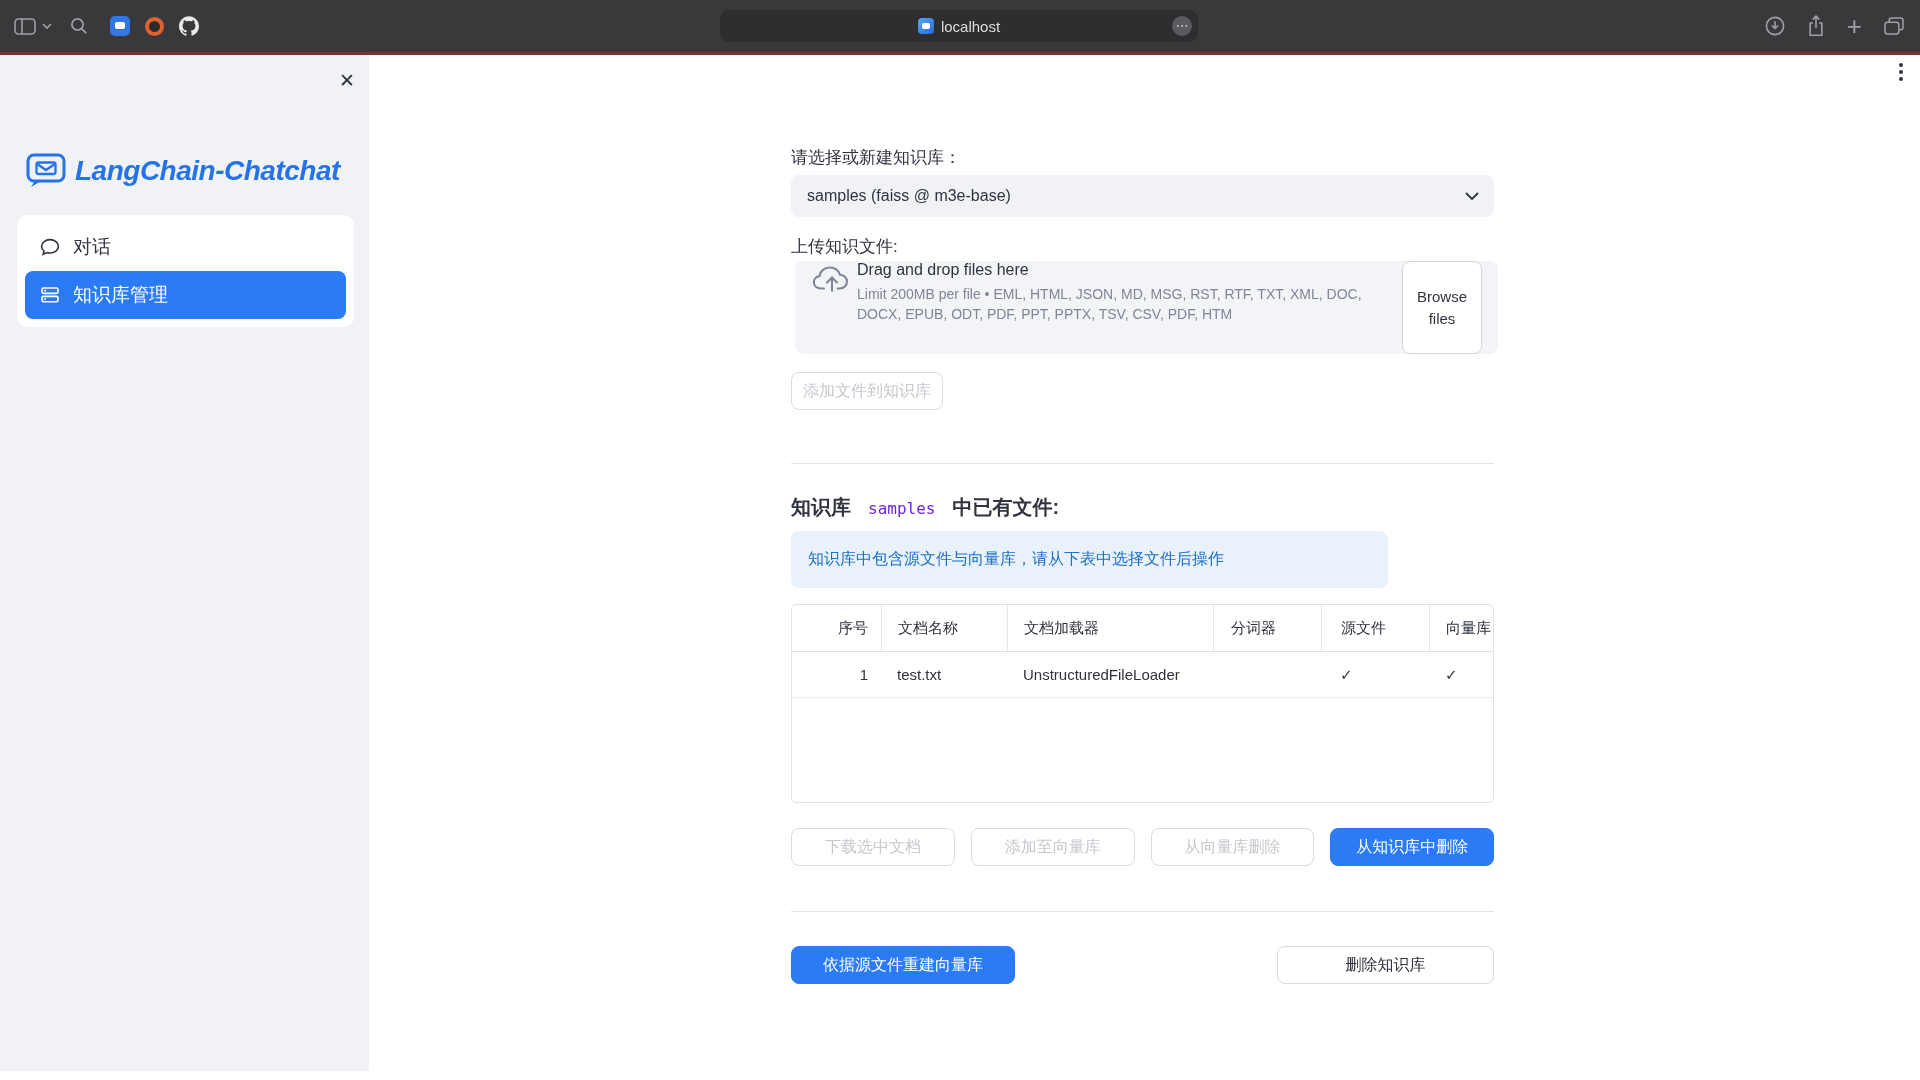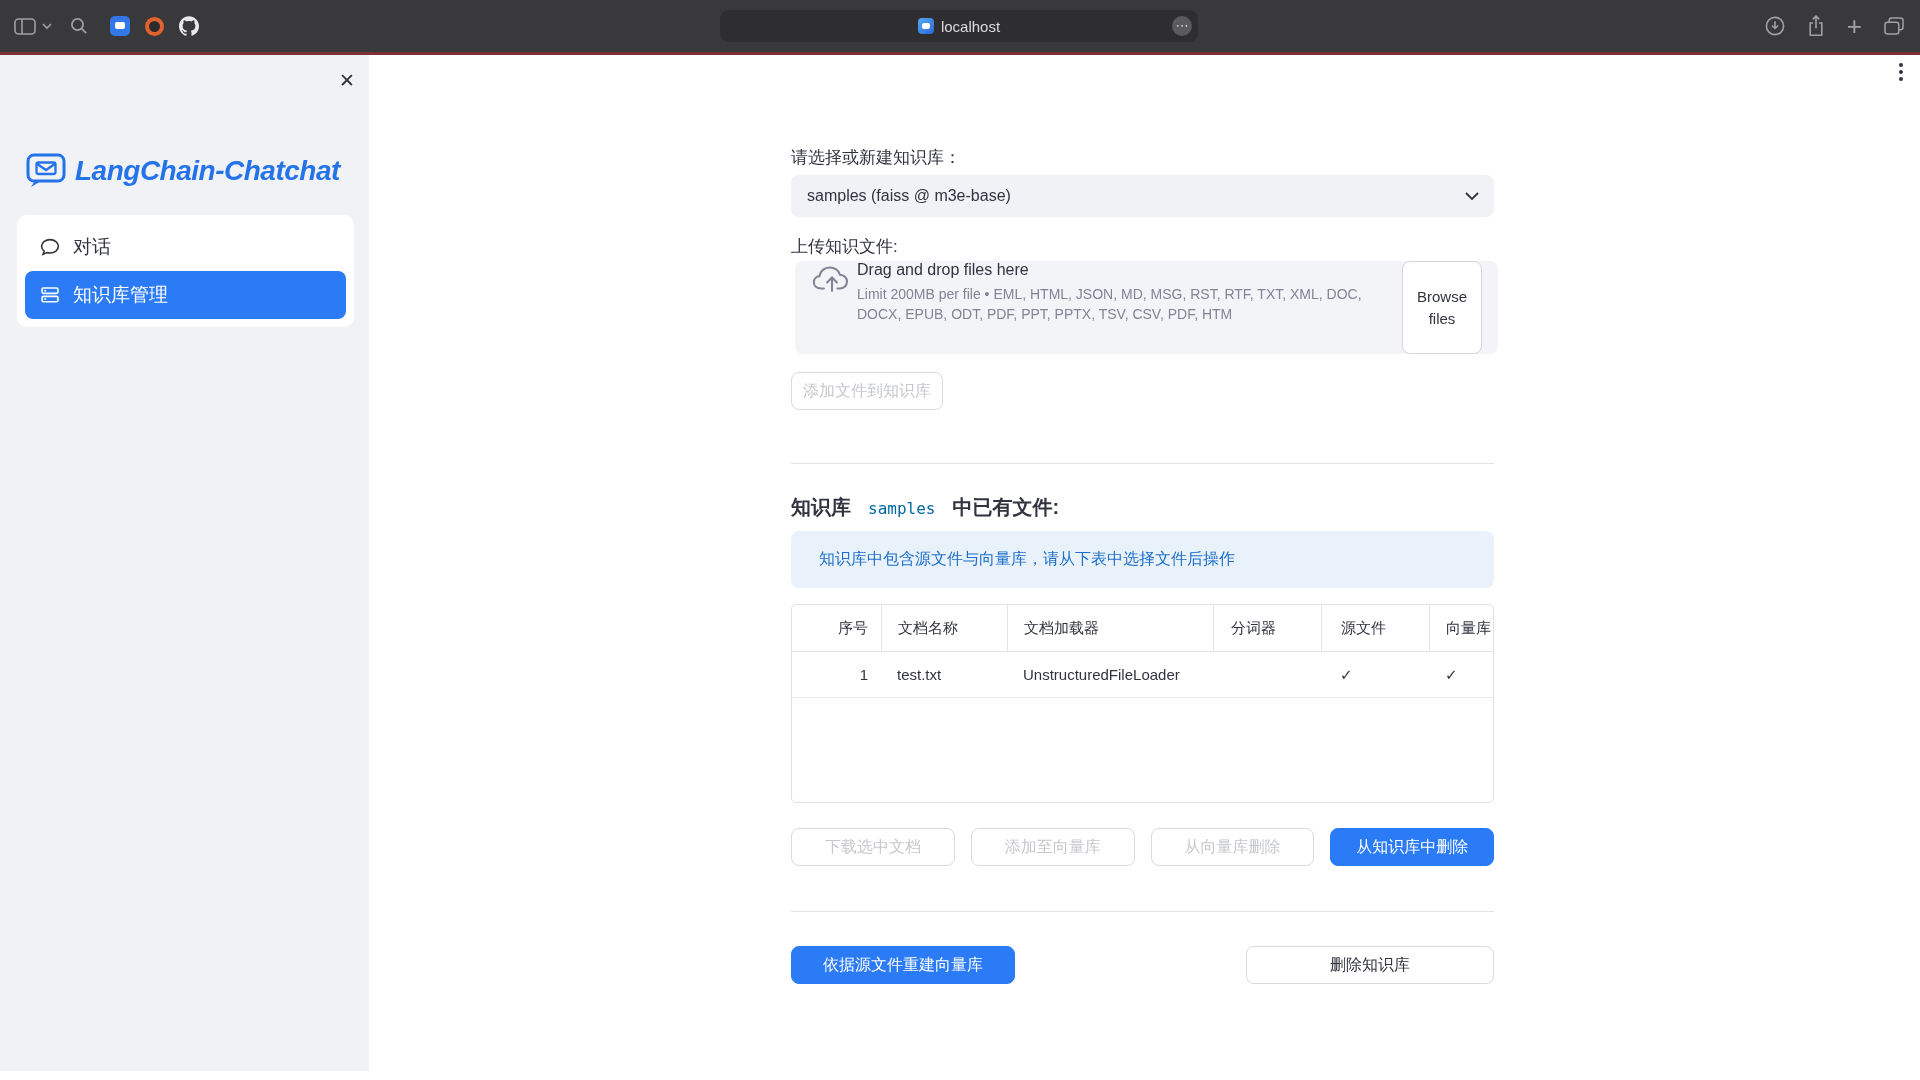--- a/index.html
+++ b/index.html
@@ -74,44 +74,44 @@
 
   .add-btn { position:absolute; left:0; top:317px; width:152px; height:38px; }
 
   .hr { position:absolute; left:0; width:703px; height:1px; background:#e2e3e7; }
   .hr1 { top:408px; }
   .hr2 { top:856px; }
 
   .kb-heading { position:absolute; left:0; top:436px; font-size:20px; font-weight:700; color:#31333f;
     display:flex; align-items:baseline; gap:17px; }
   .kb-heading code { font-family:"DejaVu Sans Mono","Liberation Mono",monospace; font-size:16px;
-    font-weight:500; color:#0369a1;margin-top:8px; }
-
-  .info { position:absolute; left:0; top:476px; width:703px; height:57px; background:#e9f2fb;
-    border-radius:8px; display:flex; align-items:center; padding:0 28px; font-size:16px; color:#1d6fc9; }
+    font-weight:500; color:#6d28d9;margin-top:8px; }
+
+  .info { position:absolute; left:0; top:476px; width:597px; height:57px; background:#e9f2fb;
+    border-radius:8px; display:flex; align-items:center; padding:0 17px; font-size:16px; color:#1d6fc9; }
 
   .table { position:absolute; left:0; top:549px; width:703px; height:199px; border:1px solid #e1e2e6;
     border-radius:5px; background:#fff; overflow:hidden; }
   .thead { display:flex; height:47px; border-bottom:1px solid #e1e2e6; }
   .trow  { display:flex; height:46px; border-bottom:1px solid #ebecef; }
   .cell { display:flex; align-items:center; font-size:15px; color:#31333f; overflow:hidden; white-space:nowrap; }
   .thead .cell + .cell { border-left:1px solid #e4e5e9; }
   .c1 { width:89px; justify-content:flex-end; padding-right:13px; }
   .c2 { width:126px; padding-left:16px; }
   .c3 { width:206px; padding-left:16px; }
   .c4 { width:108px; padding-left:17px; }
   .c5 { width:108px; padding-left:19px; }
   .c6 { width:64px;  padding-left:16px; }
 
   .actions { position:absolute; left:0; top:773px; width:703px; height:38px; display:flex; gap:16px; }
   .actions .btn { flex:1; height:38px;font-family:Liberation Serif, serif; }
 
   .bottom-actions { position:absolute; left:0; top:891px; width:703px; height:38px; }
   .rebuild-btn { position:absolute; left:0; width:224px; height:38px; }
-  .deletekb-btn { position:absolute; right:0; width:248px; height:38px; }
+  .deletekb-btn { position:absolute; right:0; width:217px; height:38px; }
 
   svg { display:block; }
 </style>
 </head>
 <body>
 
 <div class="browser-bar">
   <div class="tb-left">
     <div class="tb-group">
       <span class="tb-btn">

